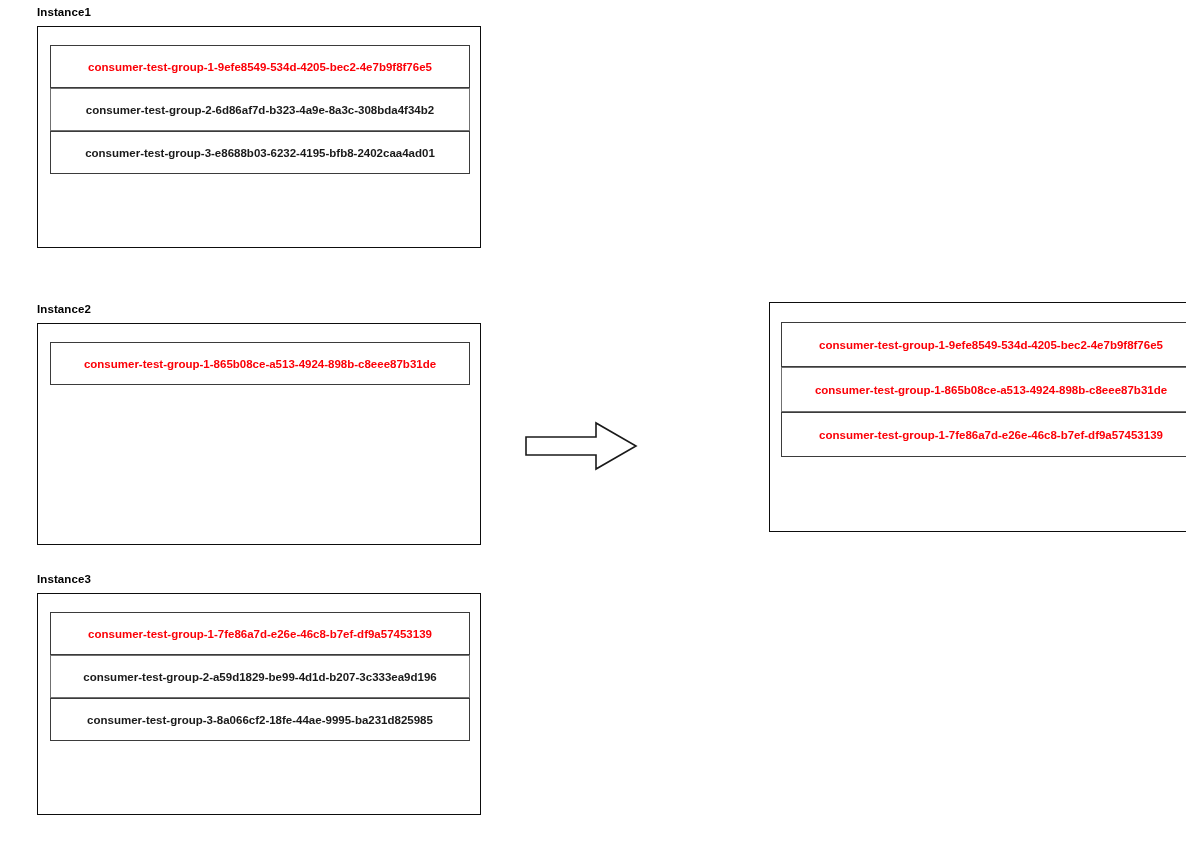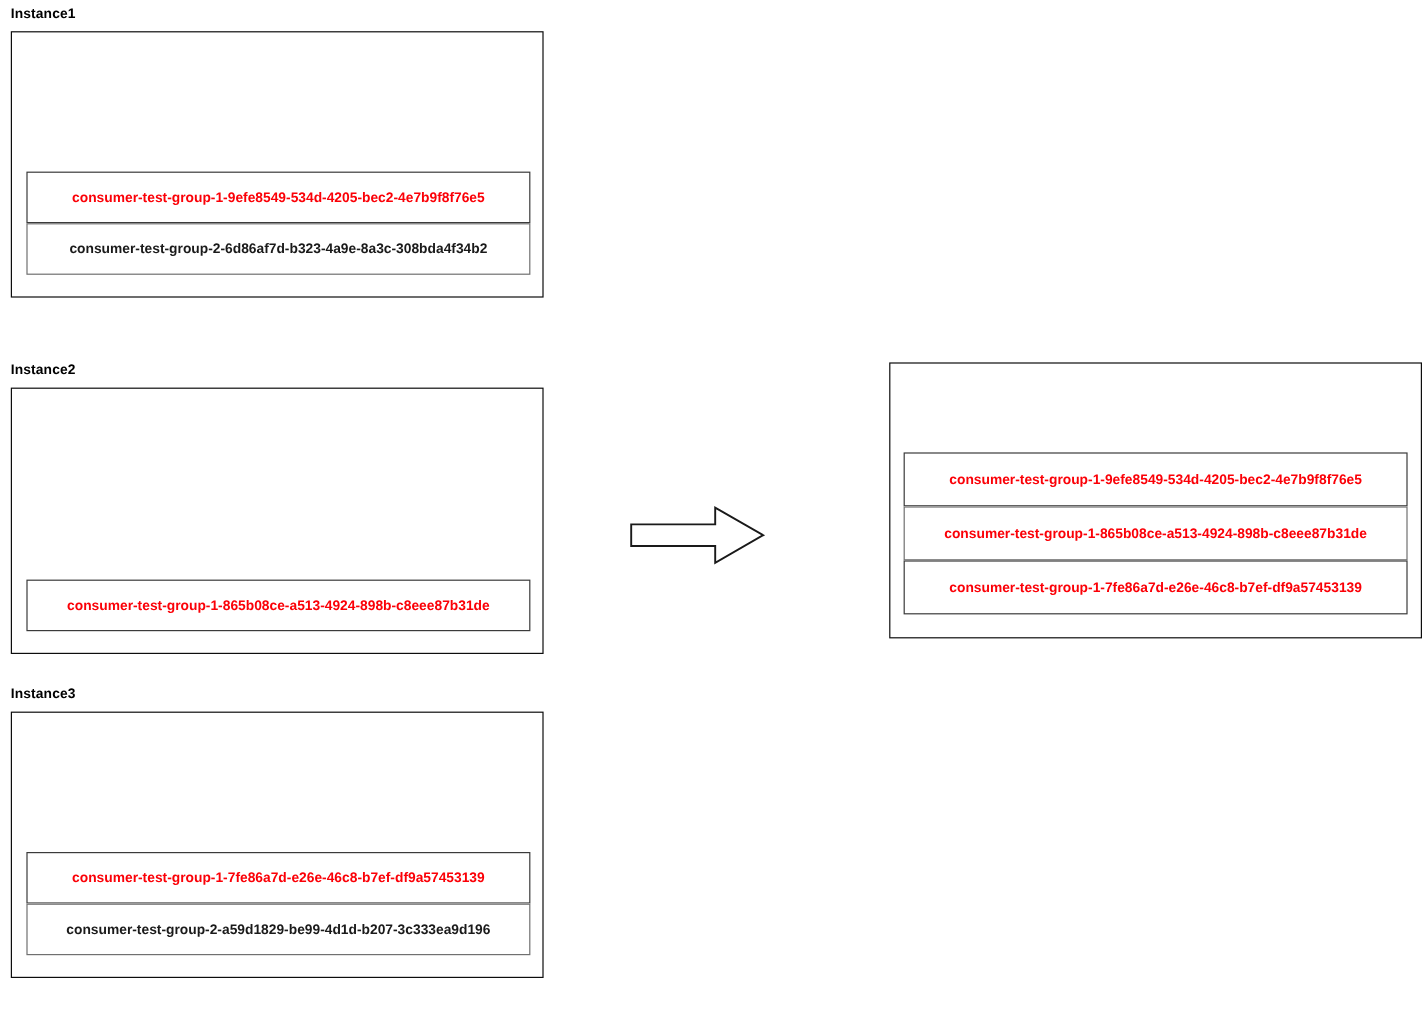--- a/index.html
+++ b/index.html
@@ -11,20 +11,21 @@
   body {
     width: 1186px;
     height: 845px;
     position: relative;
     font-family: "Liberation Sans", sans-serif;
     overflow: hidden;
   }
 
   .panel-group {
     position: absolute;
+    margin-left: 28px;
   }
 
   .panel-title {
     font-size: 11.5px;
     font-weight: bold;
     color: #000000;
     letter-spacing: 0.1px;
     line-height: 14px;
     margin: 0 0 7px 9px;
     white-space: nowrap;
@@ -35,21 +36,21 @@
   }
 
   .panel-box {
     position: relative;
     border: 1.4px solid #0d0d0d;
     background: #ffffff;
     box-sizing: border-box;
     padding: 18px 12px 18px 12px;
     display: flex;
     flex-direction: column;
-    justify-content: flex-end;
+    justify-content: flex-start;
   }
 
   .item-box {
     box-sizing: border-box;
     border: 1.4px solid #3b3b3b;
     background: #ffffff;
     height: 43px;
     display: flex;
     align-items: center;
     justify-content: center;
@@ -123,40 +124,46 @@
 
 <div class="panel-group" id="instance-1">
   <div class="panel-title">Instance1</div>
   <div class="panel-box">
     <div class="item-box">
       <span class="item-label highlight">consumer-test-group-1-9efe8549-534d-4205-bec2-4e7b9f8f76e5</span>
     </div>
     <div class="item-box alt-border">
       <span class="item-label">consumer-test-group-2-6d86af7d-b323-4a9e-8a3c-308bda4f34b2</span>
     </div>
+    <div class="item-box">
+      <span class="item-label">consumer-test-group-3-e8688b03-6232-4195-bfb8-2402caa4ad01</span>
+    </div>
   </div>
 </div>
 
 <div class="panel-group" id="instance-2">
   <div class="panel-title">Instance2</div>
   <div class="panel-box">
     <div class="item-box">
       <span class="item-label highlight">consumer-test-group-1-865b08ce-a513-4924-898b-c8eee87b31de</span>
     </div>
   </div>
 </div>
 
 <div class="panel-group" id="instance-3">
   <div class="panel-title">Instance3</div>
   <div class="panel-box">
     <div class="item-box">
       <span class="item-label highlight">consumer-test-group-1-7fe86a7d-e26e-46c8-b7ef-df9a57453139</span>
     </div>
     <div class="item-box alt-border">
       <span class="item-label">consumer-test-group-2-a59d1829-be99-4d1d-b207-3c333ea9d196</span>
+    </div>
+    <div class="item-box">
+      <span class="item-label">consumer-test-group-3-8a066cf2-18fe-44ae-9995-ba231d825985</span>
     </div>
   </div>
 </div>
 
 <div id="flow-arrow">
   <svg width="120" height="56" viewBox="0 0 120 56" xmlns="http://www.w3.org/2000/svg">
     <polygon points="2,19 72,19 72,5 112,28 72,51 72,37 2,37" fill="#ffffff" stroke="#1a1a1a" stroke-width="1.6" stroke-linejoin="miter"></polygon>
   </svg>
 </div>
 

